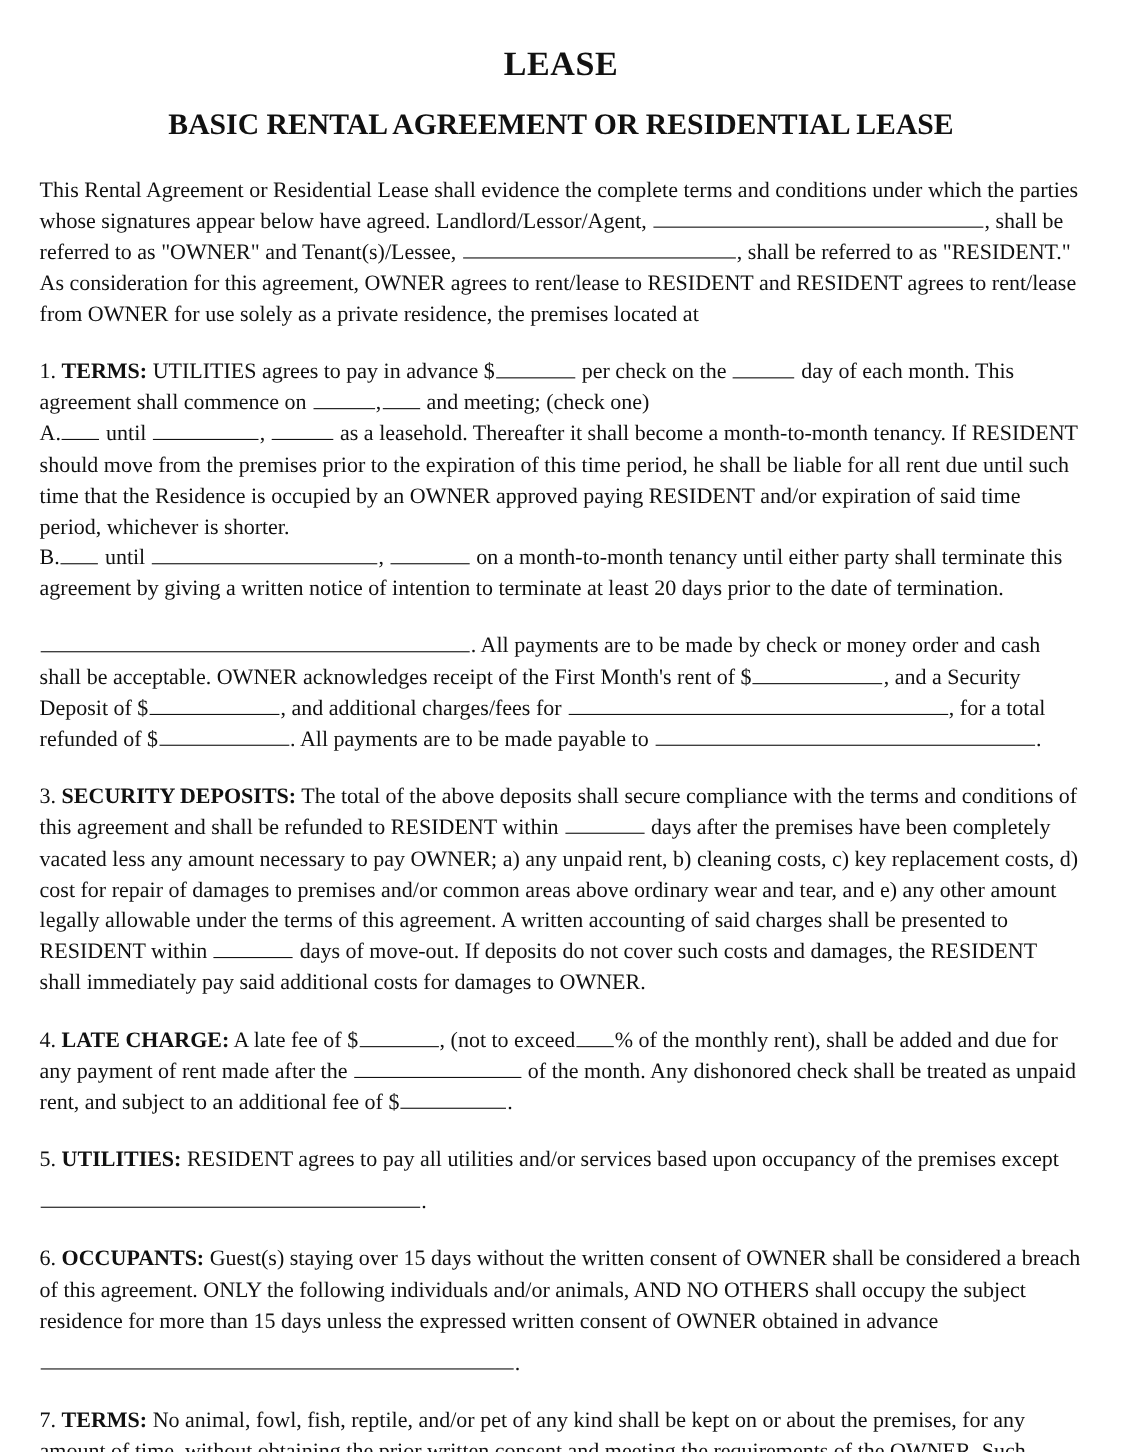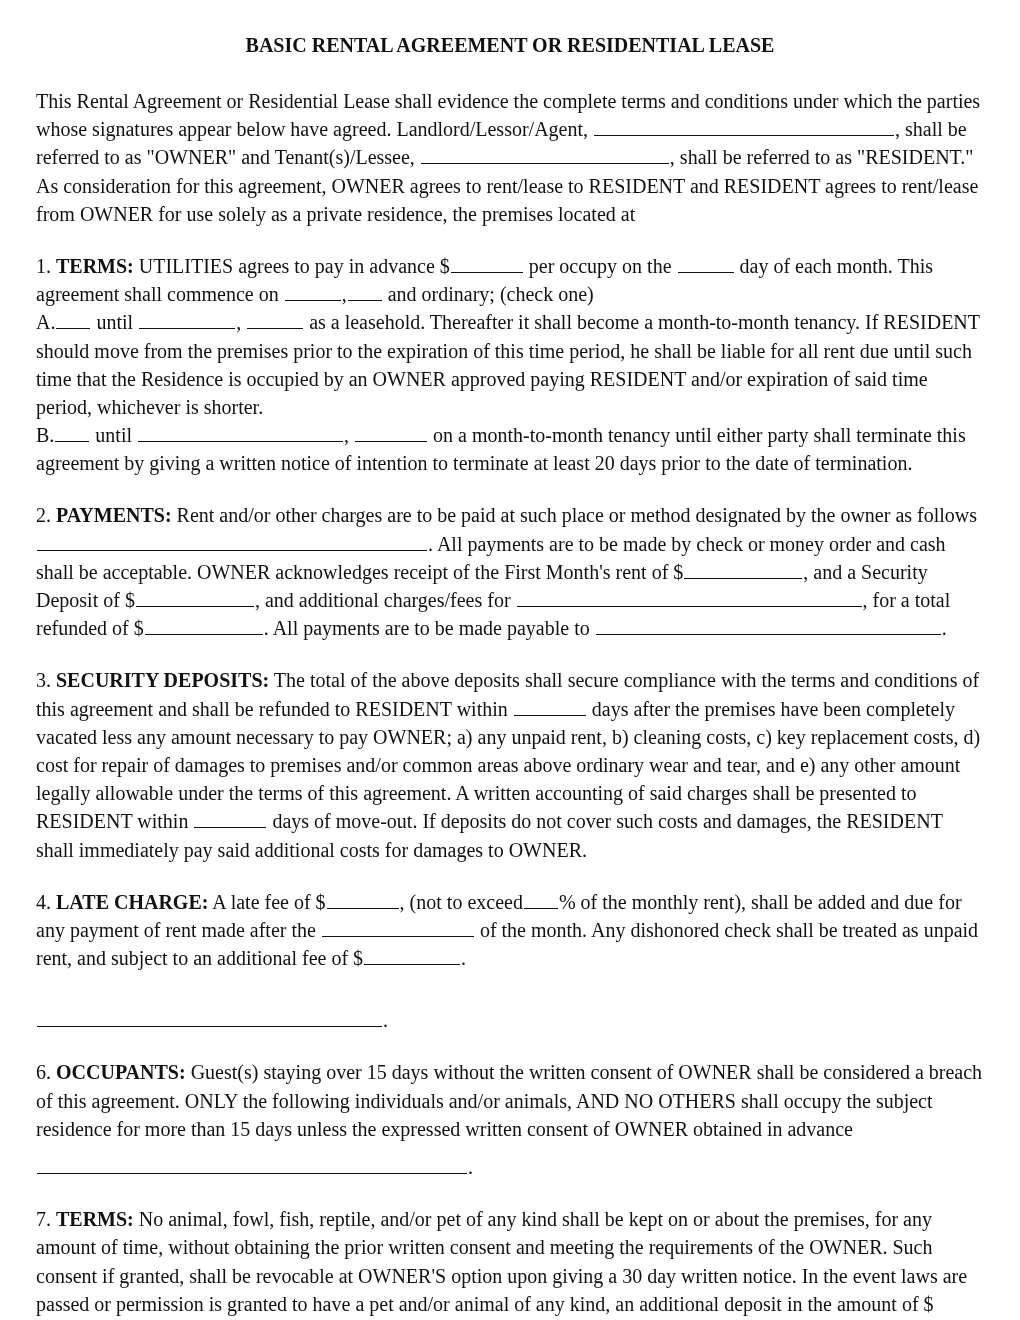--- a/index.html
+++ b/index.html
@@ -22,21 +22,21 @@
   }
   .doc-title {
     text-align: center;
     font-size: 31px;
     font-weight: bold;
     letter-spacing: 0.5px;
     margin: 6px 0 22px 0;
   }
   .doc-subtitle {
     text-align: center;
-    font-size: 20px;
+    font-size: 27px;
     font-weight: bold;
     margin: 0 0 30px 0;
   }
   .para {
     font-size: 20px;
     line-height: 1.41;
     text-align: left;
     margin: 0 0 22px 0;
   }
   .para.tight {
@@ -74,63 +74,59 @@
   .w-4xl { width: 345px; }
   .w-5xl { width: 390px; }
   .w-6xl { width: 430px; }
   .spacer-sm { height: 10px; }
 </style>
 </head>
 <body>
 
 <div class="page">
 
+  <h1 class="doc-title">LEASE</h1>
   <h2 class="doc-subtitle">BASIC RENTAL AGREEMENT OR RESIDENTIAL LEASE</h2>
 
   <div class="sec">
     <p class="para">
       <span>This Rental Agreement or Residential Lease shall evidence the complete terms and conditions under which the parties whose signatures appear below have agreed. Landlord/Lessor/Agent,</span>
       <span class="bl w-3xl"></span><span>, shall be referred to as "OWNER" and Tenant(s)/Lessee,</span>
       <span class="bl w-2xl"></span><span>, shall be referred to as "RESIDENT." As consideration for this agreement, OWNER agrees to rent/lease to RESIDENT and RESIDENT agrees to rent/lease from OWNER for use solely as a private residence, the premises located at</span>
     </p>
   </div>
 
   <div class="sec">
     <p class="para tight">
       <span class="num">1.</span>
       <span class="lbl">TERMS:</span>
       <span>UTILITIES agrees to pay in advance $</span><span class="bl w-s2"></span>
-      <span>per occupy on the</span>
+      <span>per check on the</span>
       <span class="bl w-sm"></span>
       <span>day of each month. This agreement shall commence on</span>
       <span class="bl w-sm"></span><span>,</span><span class="bl w-xs"></span>
-      <span>and ordinary; (check one)</span>
+      <span>and meeting; (check one)</span>
     </p>
     <p class="para tight">
       <span>A.</span><span class="bl w-xs"></span>
       <span>until</span>
       <span class="bl w-md"></span><span>,</span>
       <span class="bl w-sm"></span>
       <span>as a leasehold. Thereafter it shall become a month-to-month tenancy. If RESIDENT should move from the premises prior to the expiration of this time period, he shall be liable for all rent due until such time that the Residence is occupied by an OWNER approved paying RESIDENT and/or expiration of said time period, whichever is shorter.</span>
     </p>
     <p class="para tight">
       <span>B.</span><span class="bl w-xs"></span>
       <span>until</span>
       <span class="bl w-xl"></span><span>,</span>
       <span class="bl w-s2"></span>
       <span>on a month-to-month tenancy until either party shall terminate this agreement by giving a written notice of intention to terminate at least 20 days prior to the date of termination.</span>
     </p>
   </div>
 
   <div class="sec">
-    <p class="para tight">
-      <span class="num">2.</span>
-      <span class="lbl">PAYMENTS:</span>
-      <span>Rent and/or other charges are to be paid at such place or method designated by the owner as follows</span>
-    </p>
     <p class="para tight">
       <span class="bl w-5xl"></span><span>. All payments are to be made by check or money order and cash shall be acceptable. OWNER acknowledges receipt of the First Month's rent of $</span><span class="bl w-m2"></span><span>, and a Security Deposit of $</span><span class="bl w-m2"></span><span>, and additional charges/fees for</span>
       <span class="bl w-4xl"></span><span>, for a total refunded of $</span><span class="bl w-m2"></span><span>. All payments are to be made payable to</span>
       <span class="bl w-4xl"></span><span>.</span>
     </p>
   </div>
 
   <div class="sec">
     <p class="para tight">
       <span class="num">3.</span>
@@ -147,20 +143,25 @@
     <p class="para tight">
       <span class="num">4.</span>
       <span class="lbl">LATE CHARGE:</span>
       <span>A late fee of $</span><span class="bl w-s2"></span><span>, (not to exceed</span><span class="bl w-xs"></span><span>% of the monthly rent), shall be added and due for any payment of rent made after the</span>
       <span class="bl w-lg"></span>
       <span>of the month. Any dishonored check shall be treated as unpaid rent, and subject to an additional fee of $</span><span class="bl w-md"></span><span>.</span>
     </p>
   </div>
 
   <div class="sec">
+    <p class="para tight">
+      <span class="num">5.</span>
+      <span class="lbl">UTILITIES:</span>
+      <span>RESIDENT agrees to pay all utilities and/or services based upon occupancy of the premises except</span>
+    </p>
     <div class="spacer-sm"></div>
     <p class="para tight">
       <span class="bl w-4xl"></span><span>.</span>
     </p>
   </div>
 
   <div class="sec">
     <p class="para tight">
       <span class="num">6.</span>
       <span class="lbl">OCCUPANTS:</span>

